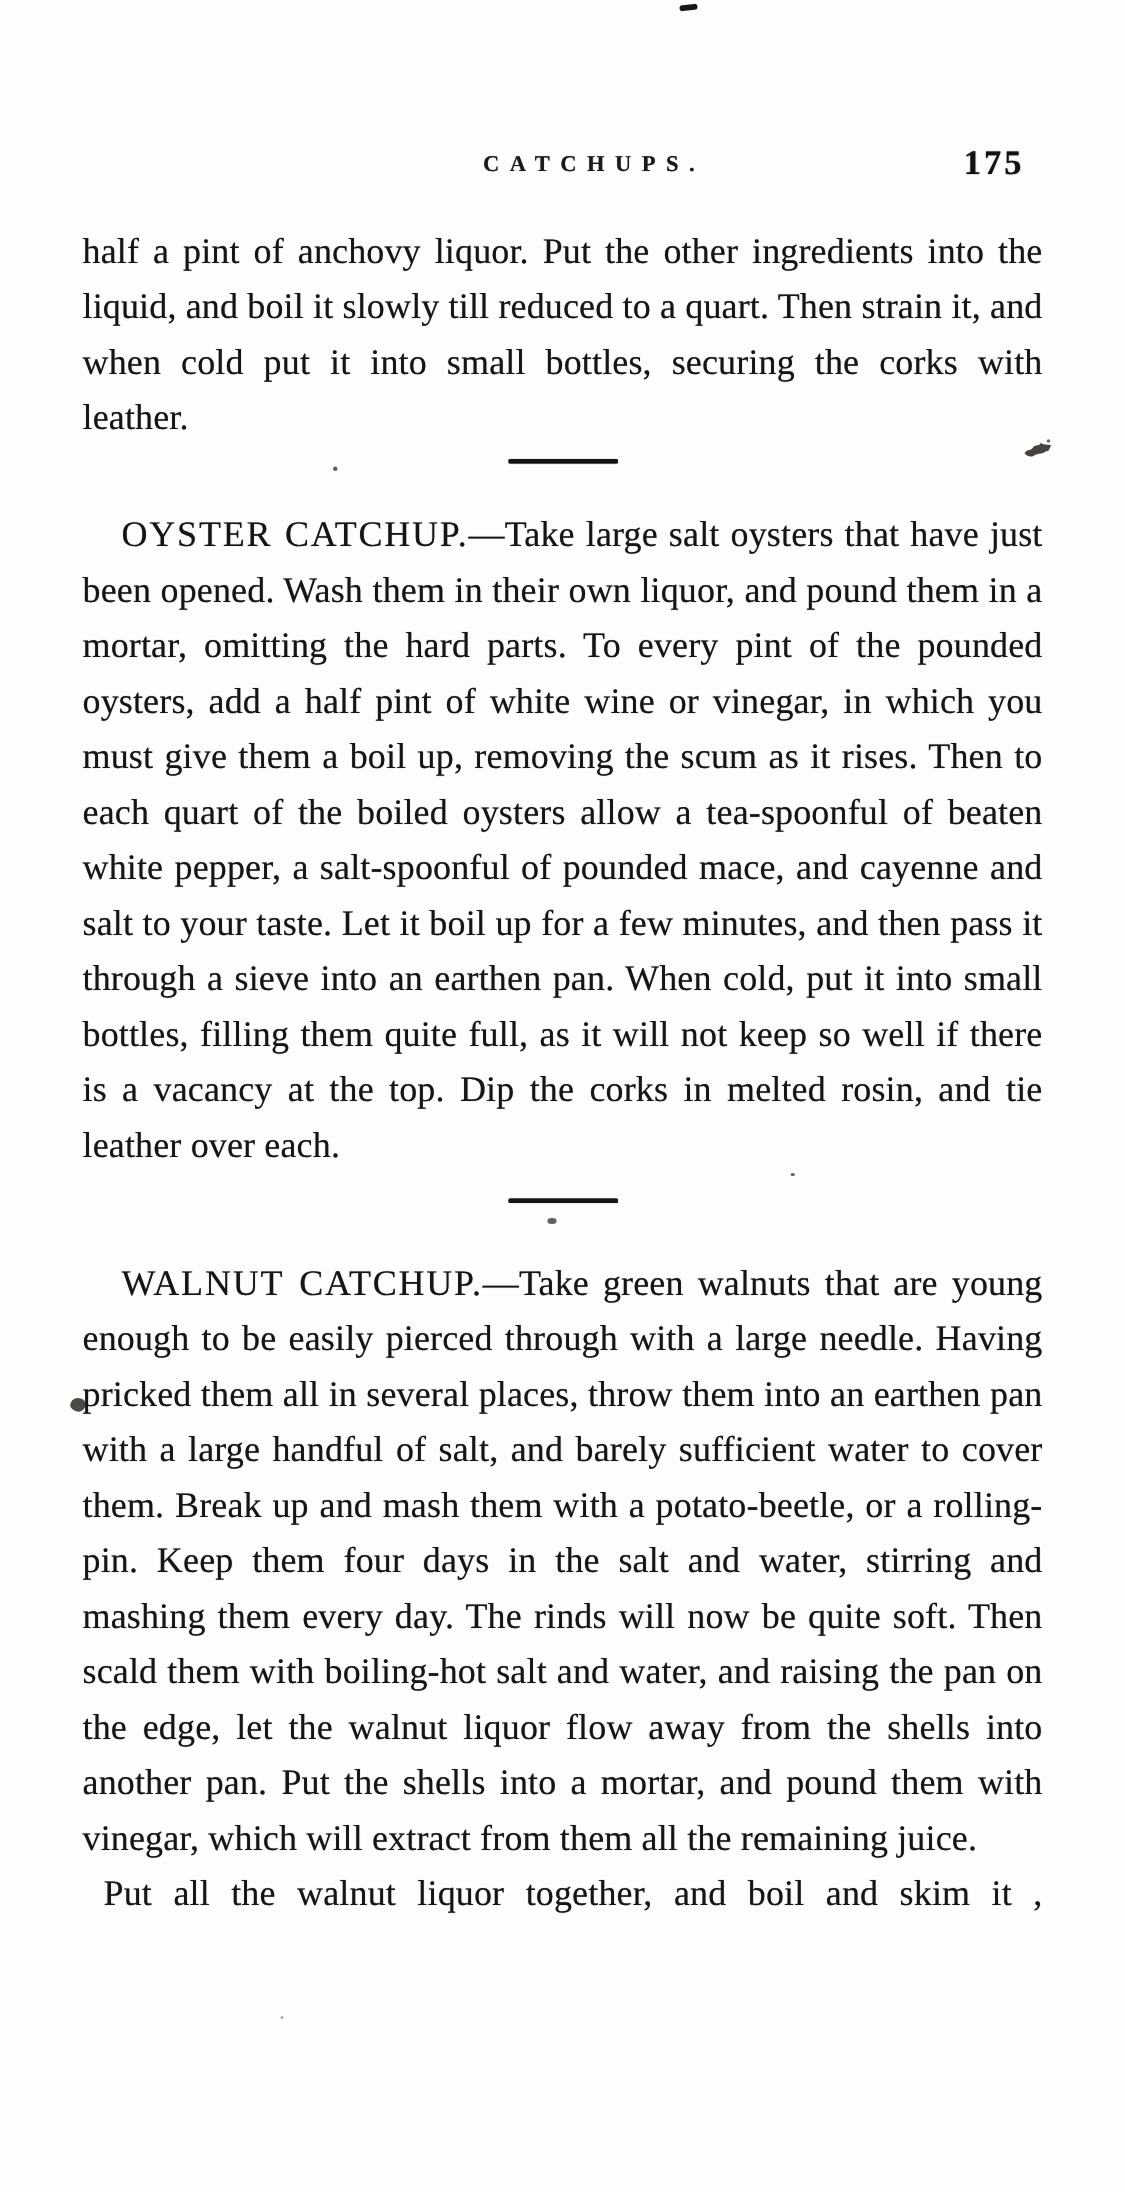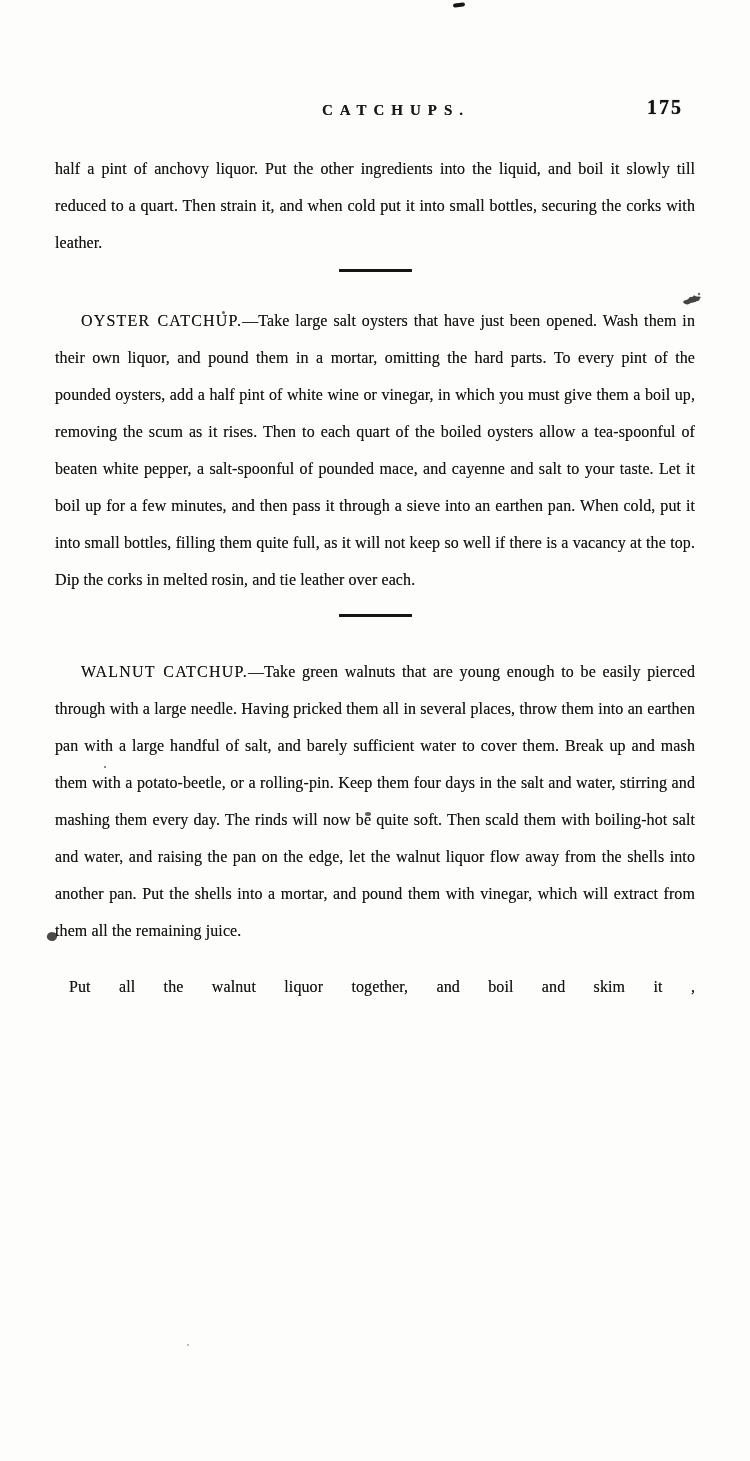--- a/index.html
+++ b/index.html
@@ -36,36 +36,36 @@
     letter-spacing: 7px;
     font-weight: bold;
     color: #1b1917;
     text-shadow: 0 0 0.6px rgba(20,18,16,0.65);
     white-space: nowrap;
   }
   .page-number {
     position: absolute;
     right: 12px;
     top: -4px;
-    font-size: 20px;
+    font-size: 23px;
     font-weight: bold;
     letter-spacing: 2px;
     color: #141210;
     text-shadow: 0 0 0.8px rgba(20,18,16,0.8);
   }
   .para {
     margin: 0;
-    font-size: 16px;
+    font-size: 24px;
     line-height: 37px;
     text-align: justify;
     letter-spacing: 0.1px;
     text-shadow: 0 0 0.55px rgba(23,21,19,0.6);
   }
   .para.indent { text-indent: 26px; }
-  .para.small-indent { text-indent: 14px; margin-top: 19px; }
+  .para.small-indent { text-indent: 14px; }
   .para.stretch-last { text-align-last: justify; }
   .recipe-title {
     letter-spacing: 1.2px;
     font-family: Liberation Serif, serif;
   }
   .divider-row {
     position: relative;
     height: 3px;
   }
   .divider-row.first { margin: 8px auto 30px auto; }

